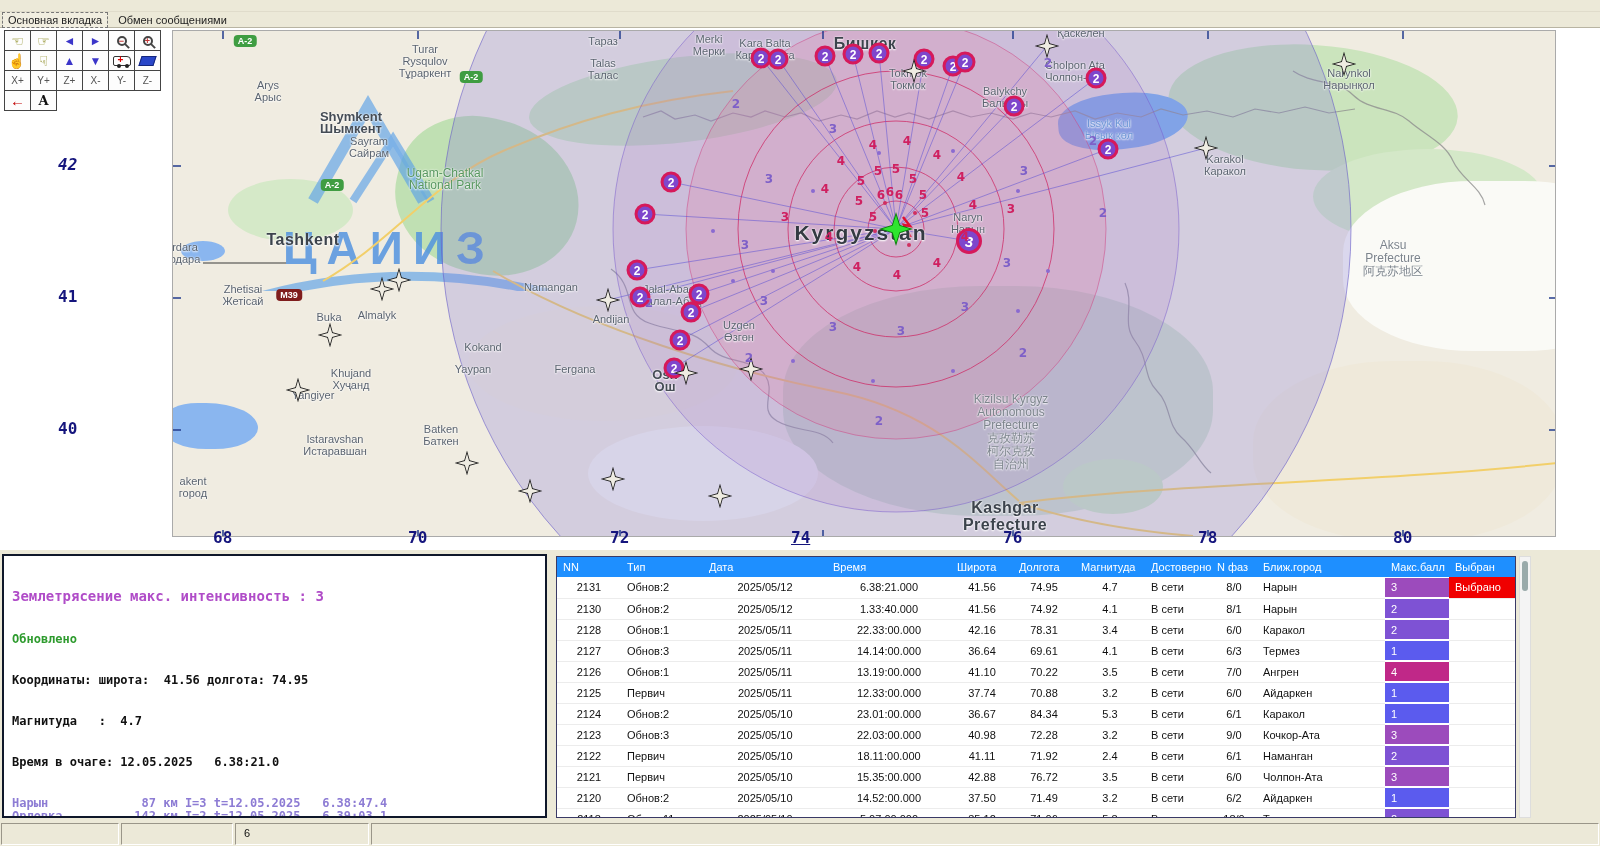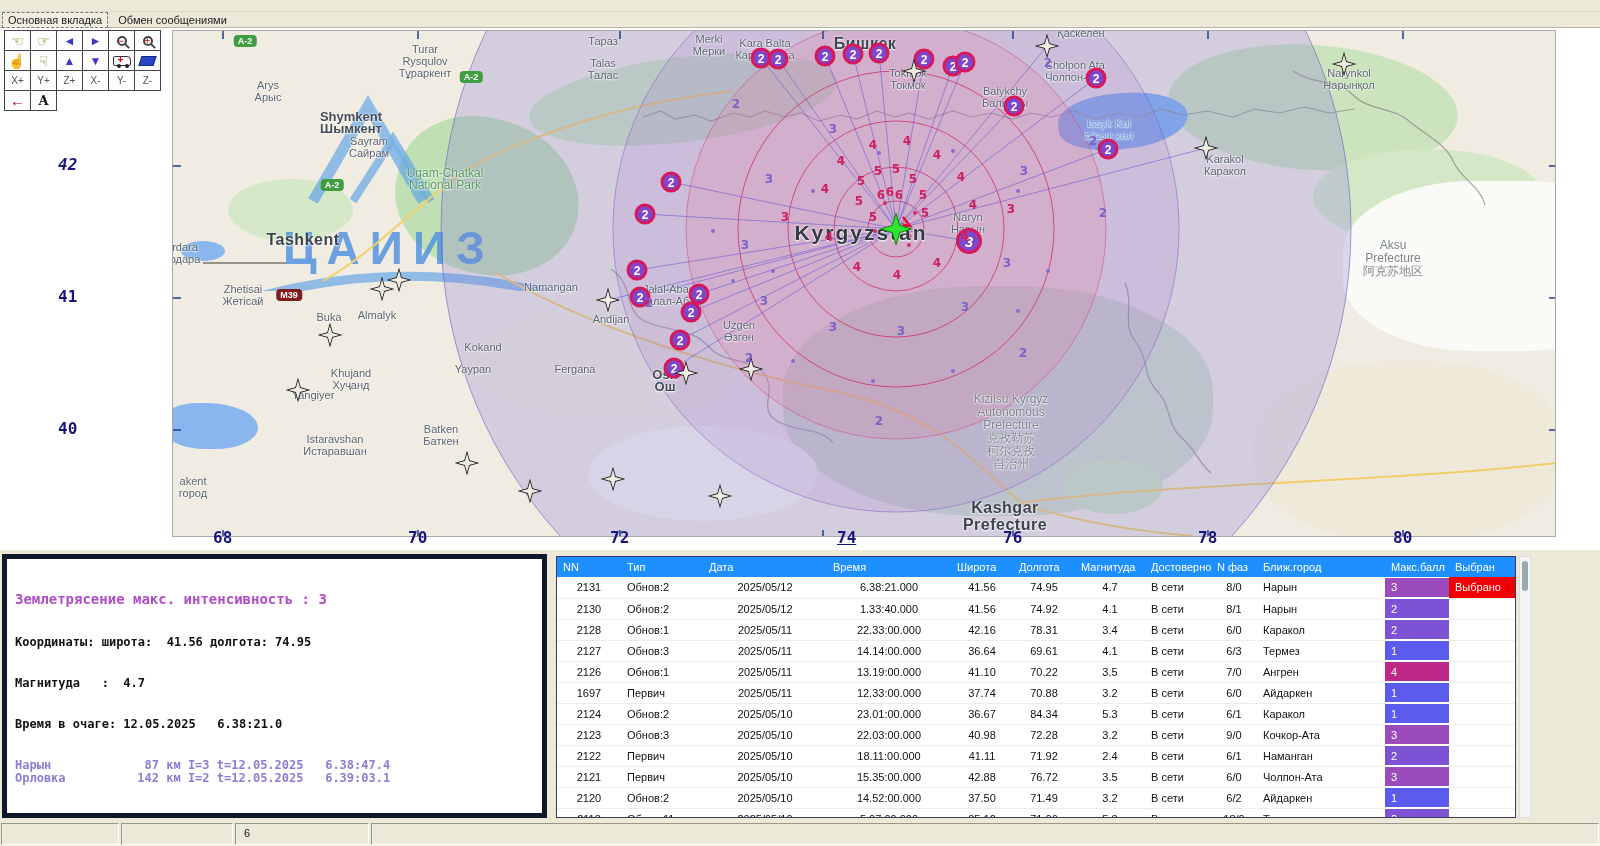--- a/index.html
+++ b/index.html
@@ -72,21 +72,21 @@
   .dot { position:absolute; width:4px; height:4px; border-radius:50%; transform:translate(-50%,-50%); }
   .dot.r { background:#d03060; } .dot.p { background:#8a6ad0; }
 
   .wm { position:absolute; left:30px; top:40px; width:400px; opacity:.8; pointer-events:none; }
   .wmtext { position:absolute; left:80px; top:150px; font:bold 46px "Liberation Sans",sans-serif;
     color:#4a8fe0; letter-spacing:10px; }
 
   
   .bottom { position:absolute; left:0; top:550px; width:1600px; height:272px; background:#ece9d8; }
   .info { position:absolute; left:2px; top:4px; width:545px; height:264px; background:#fff;
-    border:5px solid #0f172a; padding:4px 8px; overflow:hidden;
+    border:2px solid #0f172a; padding:4px 8px; overflow:hidden;
     font:bold 12px "DejaVu Sans Mono",monospace; line-height:13.6px; white-space:pre; }
   .info .ttl { font-size:14px; line-height:19px; color:#b04cc8; }
   .info .upd { color:#2e9b2e; }
   .info .blk { color:#111; }
   .crow { color:#8d7cd4; display:flex; }
   .crow .cn { width:116px; overflow:hidden; }
   .crow .ck { width:28px; text-align:right; }
 
   .tablewrap { position:absolute; left:556px; top:6px; width:960px; height:262px; background:#fff;
     border:1px solid #3a3a66; overflow:hidden; }
@@ -466,29 +466,30 @@
           <span class="dot r" style="left: 736px; top: 214px;"></span>
         </div>
       <div class="epi" id="epistar" style="left: 706px; top: 181px;"></div>
     </div>
   <span class="latlab" style="top: 127px; font-style: italic;">42</span>
       <span class="latlab" style="top: 259px;">41</span>
       <span class="latlab" style="top: 391px;">40</span>
       <span class="lonlab" style="left: 213px;">68</span>
       <span class="lonlab" style="left: 408px;">70</span>
       <span class="lonlab" style="left: 610px;">72</span>
-      <span class="lonlab" style="left: 837px; text-decoration: underline;">74</span>
+      <span class="lonlab" style="left: 791px; text-decoration: underline;">74</span>
       <span class="lonlab" style="left: 1003px;">76</span>
       <span class="lonlab" style="left: 1198px;">78</span>
       <span class="lonlab" style="left: 1393px;">80</span>
     </div>
 
   <div class="bottom">
     <div class="info">
       <div class="ttl">Землетрясение макс. интенсивность : 3</div>
+      <div class="upd">Обновлено</div>
       <div class="blk">Координаты: широта:  41.56 долгота: 74.95</div>
       <div class="blk">Магнитуда   :  4.7</div>
       <div class="blk">Время в очаге: 12.05.2025   6.38:21.0</div>
       <div id="citylist"><div class="crow"><span class="cn">Нарын</span><span class="ck">87</span><span class="ct"> км I=3 t=12.05.2025   6.38:47.4</span></div><div class="crow"><span class="cn">Орловка</span><span class="ck">142</span><span class="ct"> км I=2 t=12.05.2025   6.39:03.1</span></div></div>
     </div>
 
     <div class="tablewrap">
       <table>
         <colgroup id="cols">
             <col style="width: 64px;">
@@ -585,21 +586,21 @@
               <td class="c">41.10</td>
               <td class="c">70.22</td>
               <td class="c">3.5</td>
               <td>В сети</td>
               <td class="c">7/0</td>
               <td>Ангрен</td>
               <td class="ball" style="background: rgb(192, 40, 136);">4</td>
               <td></td>
             </tr>
             <tr>
-              <td class="c">1697</td>
+              <td class="c">2125</td>
               <td>Первич</td>
               <td class="c">2025/05/11</td>
               <td class="c">12.33:00.000</td>
               <td class="c">37.74</td>
               <td class="c">70.88</td>
               <td class="c">3.2</td>
               <td>В сети</td>
               <td class="c">6/0</td>
               <td>Айдаркен</td>
               <td class="ball" style="background: rgb(91, 91, 238);">1</td>

